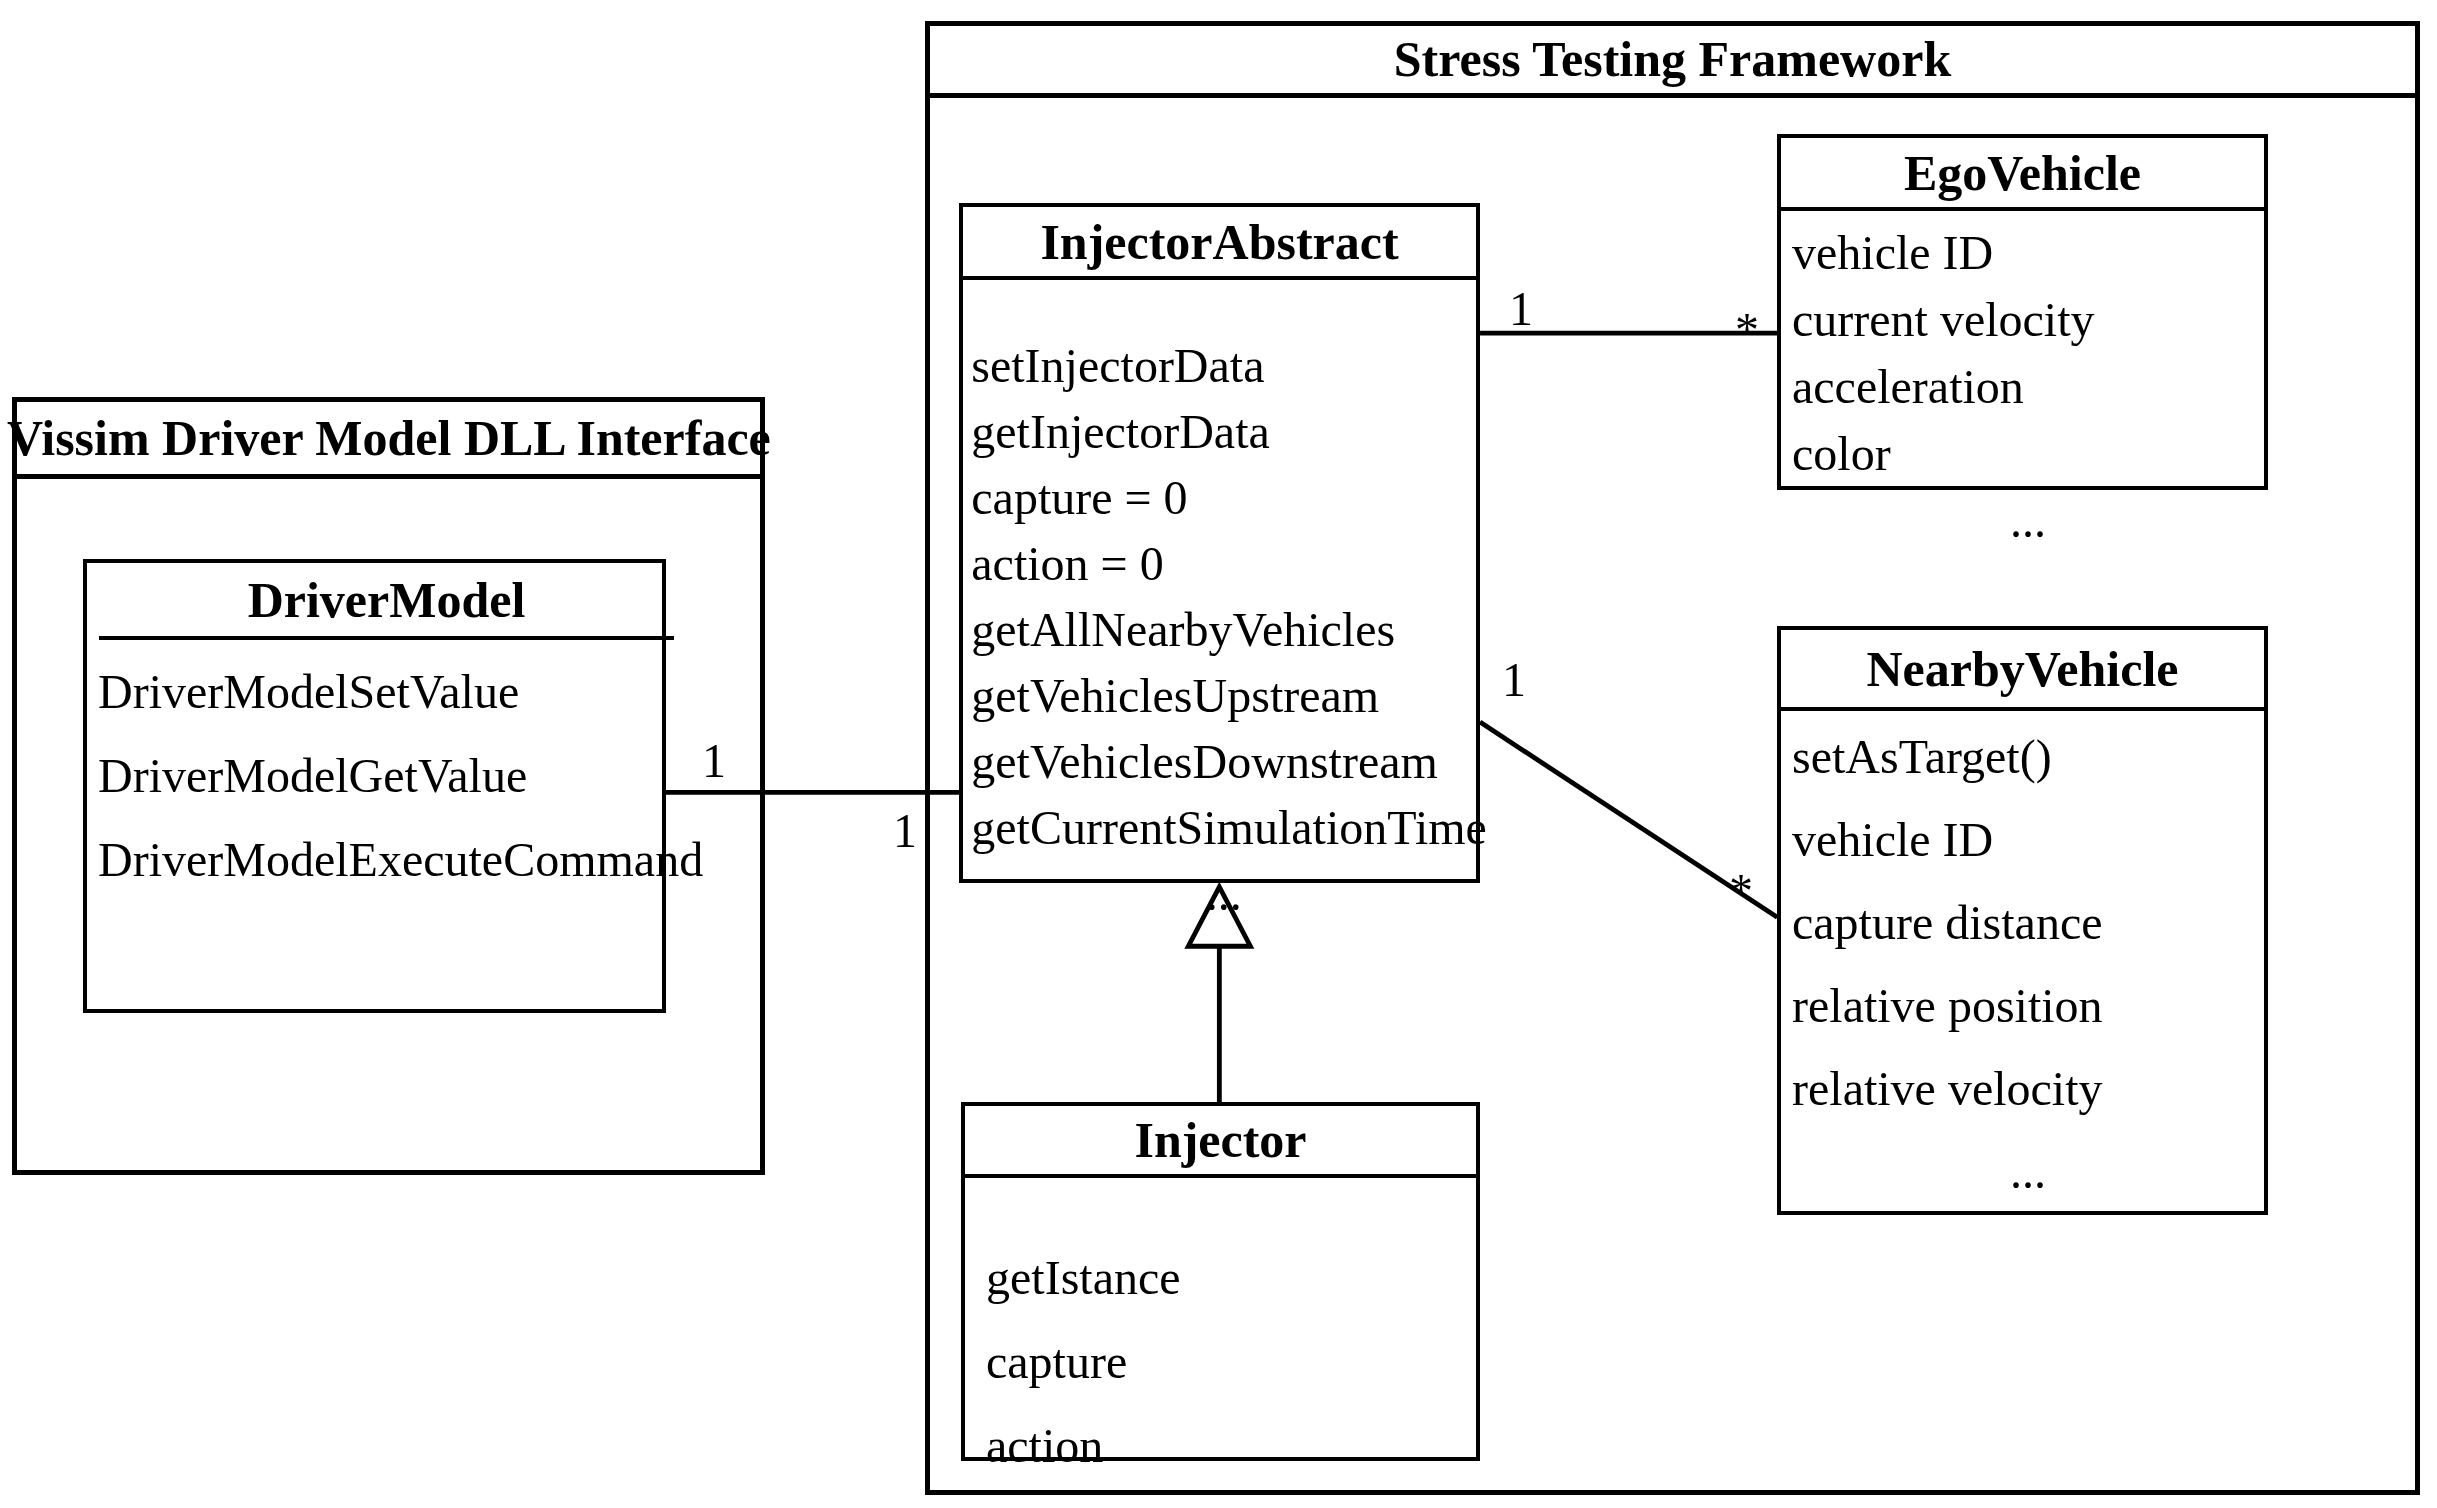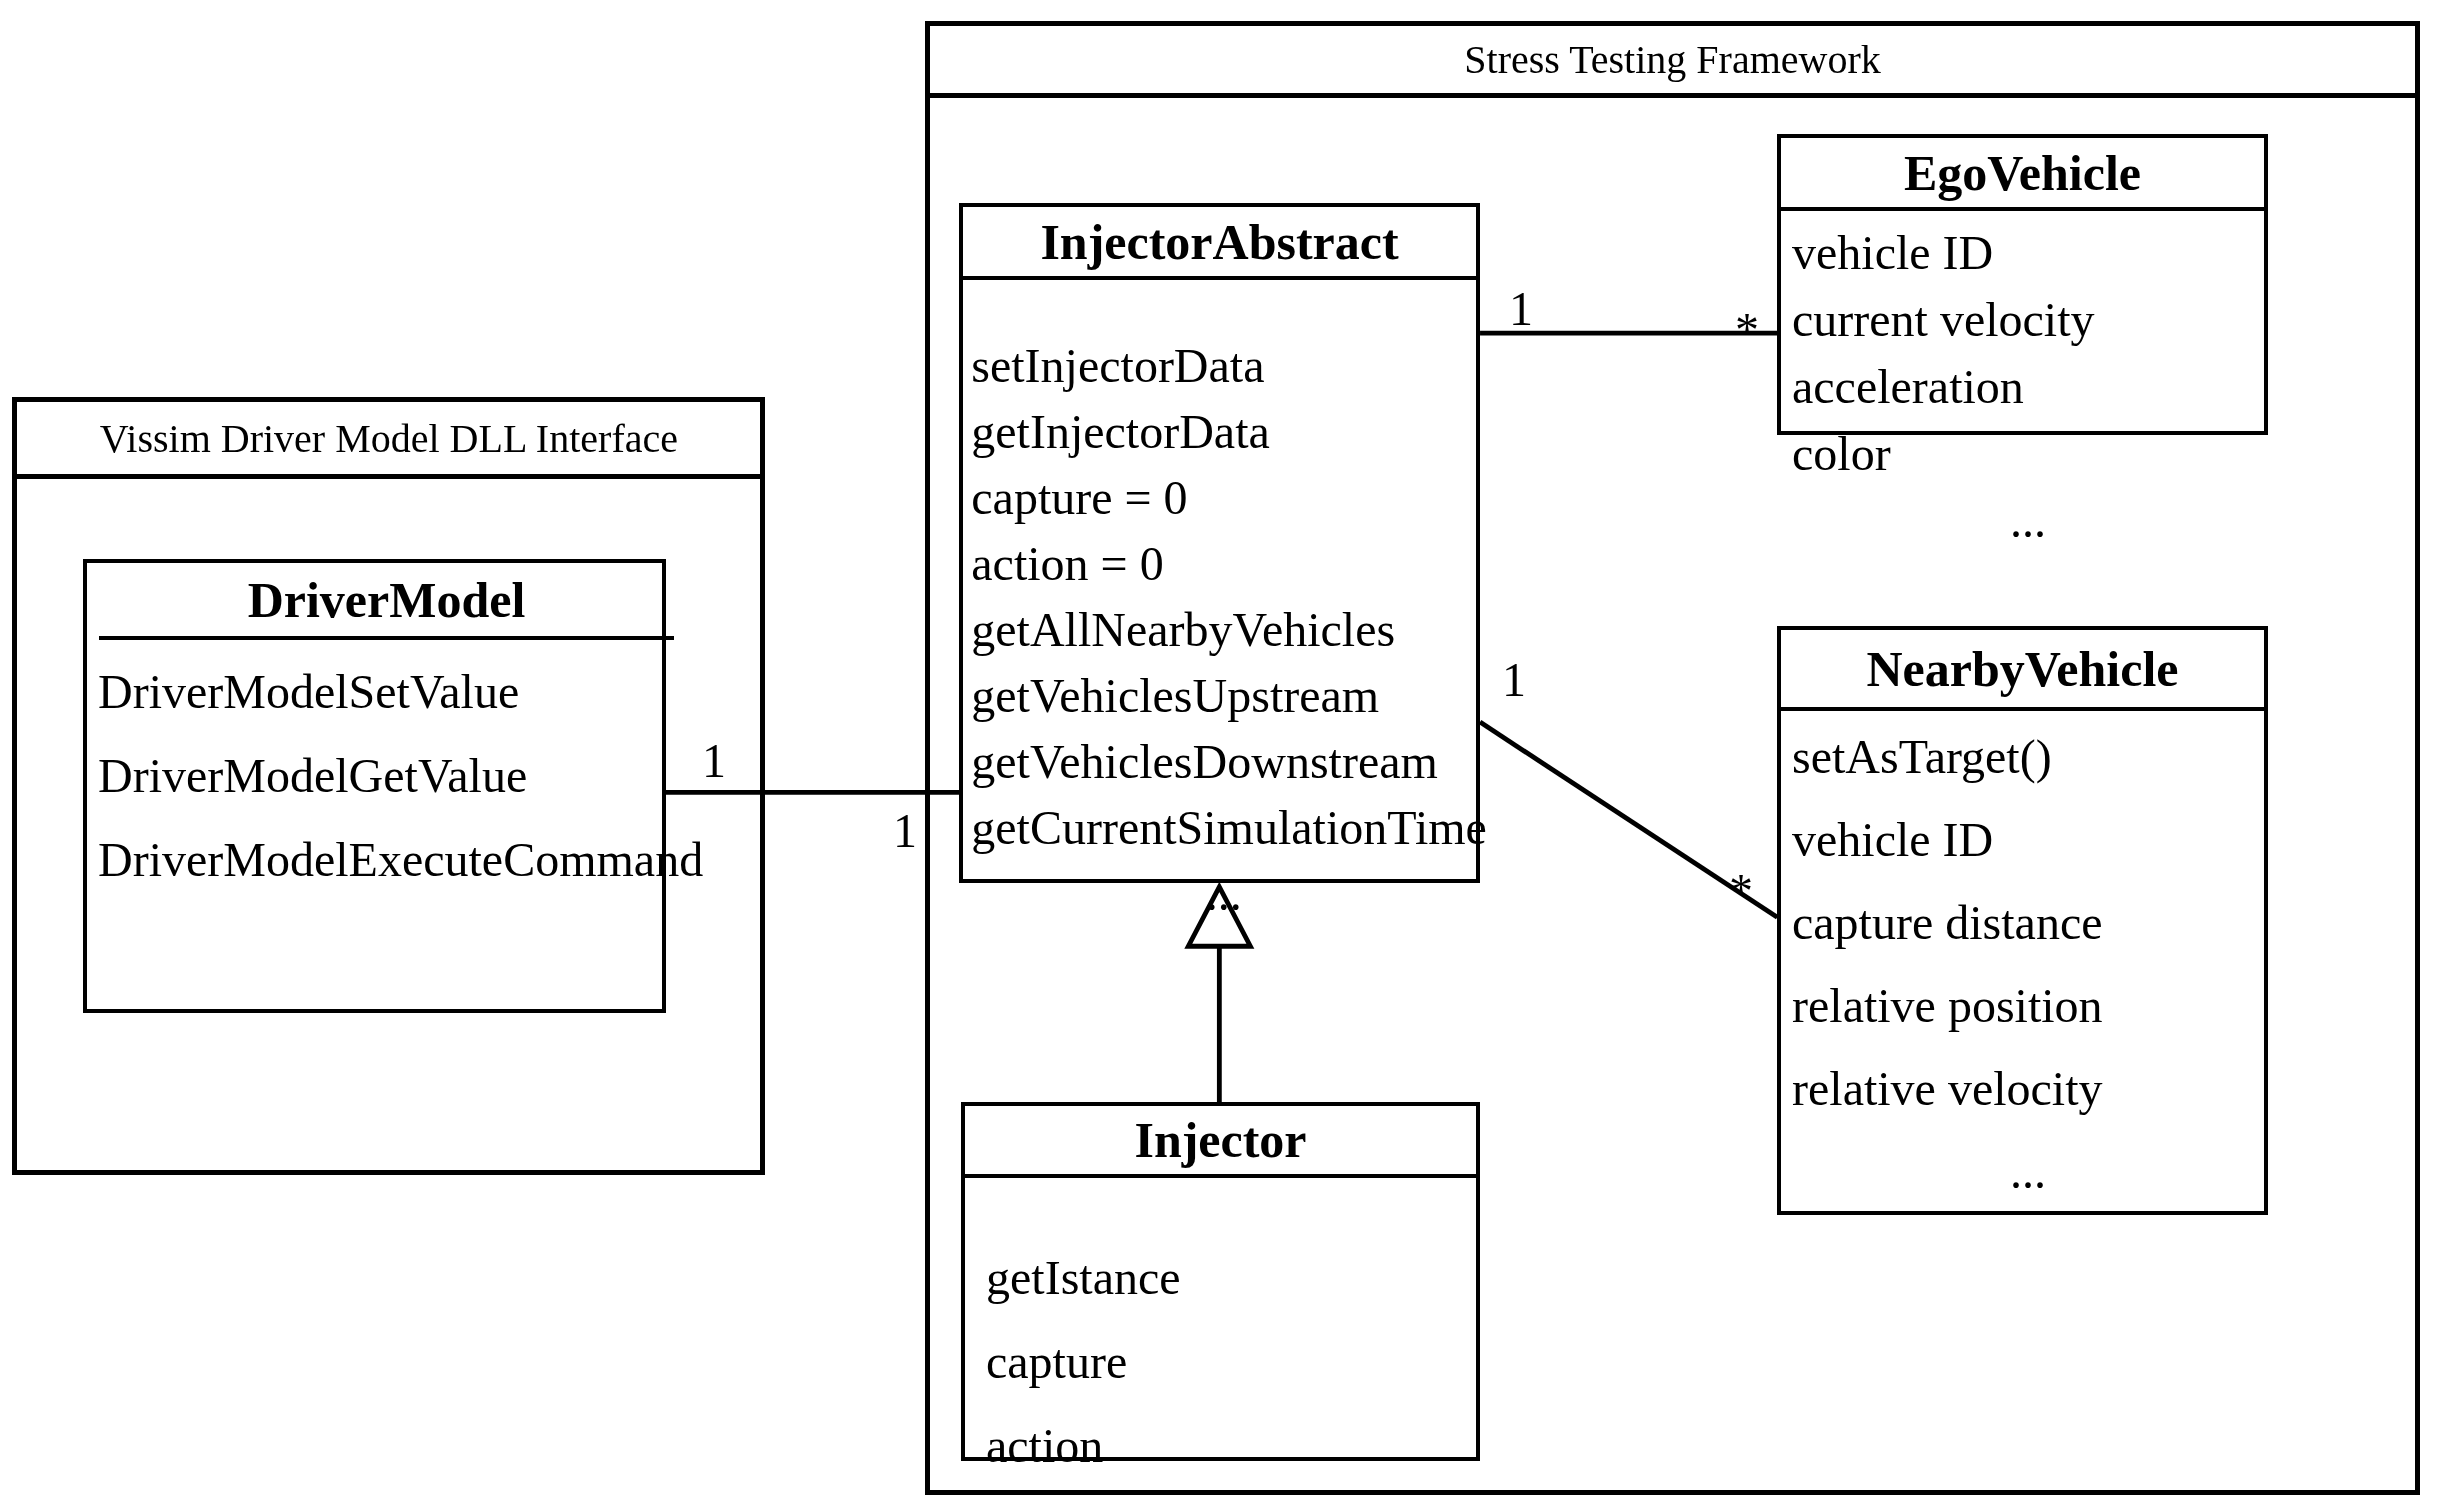--- a/index.html
+++ b/index.html
@@ -24,22 +24,22 @@
     background: transparent;
     box-sizing: border-box;
   }
   .package-title {
     width: 100%;
     border-bottom: 5.5px solid #000000;
     box-sizing: border-box;
     display: flex;
     align-items: center;
     justify-content: center;
-    font-weight: normal;
-    font-size: 40px;
+    font-weight: bold;
+    font-size: 50px;
     white-space: nowrap;
   }
 
   
   .cls {
     position: absolute;
     border: 4.1px solid #000000;
     background: #ffffff;
     box-sizing: border-box;
   }
@@ -73,21 +73,21 @@
   #cls-driver-model       { left: 83px;  top: 559px;  width: 583px; height: 454px; }
   #cls-driver-model .cls-title { height: 77px; margin-left: 12px; }
   #cls-driver-model .cls-members { padding: 9.7px 0 0 11px; }
   #cls-driver-model .member { height: 84px; }
 
   #cls-injector-abstract  { left: 959px; top: 203px;  width: 521px; height: 680px; }
   #cls-injector-abstract .cls-title { height: 73px; text-align: center; }
   #cls-injector-abstract .cls-members { padding: 16.6px 0 0 8.3px; margin-top: 36px; }
   #cls-injector-abstract .member { height: 66px; }
 
-  #cls-ego-vehicle        { left: 1777px; top: 134px;  width: 491px; height: 301px; }
+  #cls-ego-vehicle        { left: 1777px; top: 134px;  width: 491px; height: 356px; }
   #cls-ego-vehicle .cls-title { height: 73px; }
   #cls-ego-vehicle .cls-members { padding: 8.3px 0 0 11px; }
   #cls-ego-vehicle .member { height: 67px; }
 
   #cls-nearby-vehicle     { left: 1777px; top: 626px;  width: 491px; height: 589px; }
   #cls-nearby-vehicle .cls-title { height: 81px; }
   #cls-nearby-vehicle .cls-members { padding: 4.1px 0 0 11px; }
   #cls-nearby-vehicle .member { height: 83px; }
 
   #cls-injector           { left: 961px; top: 1102px; width: 519px; height: 359px; }

